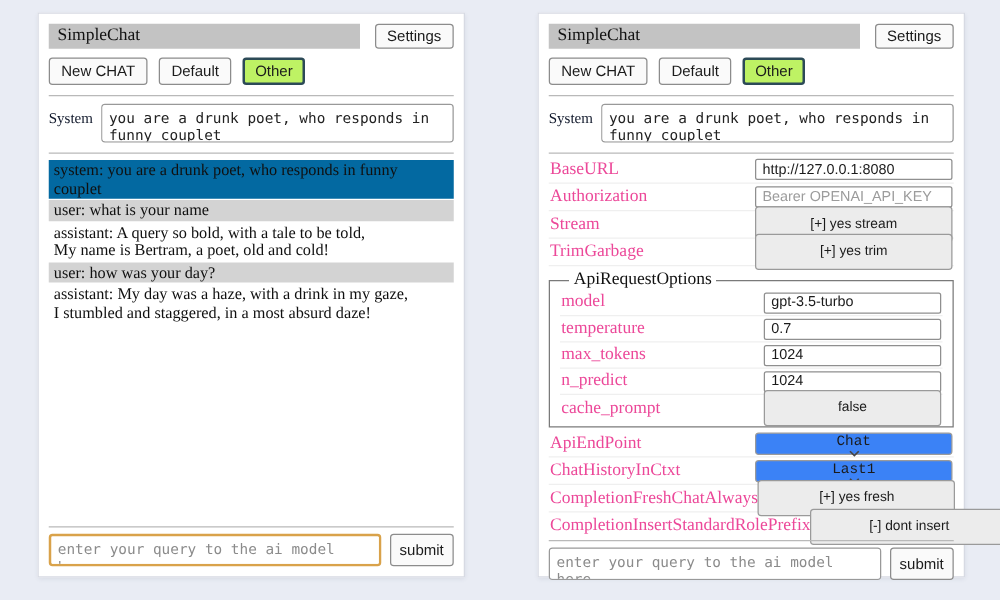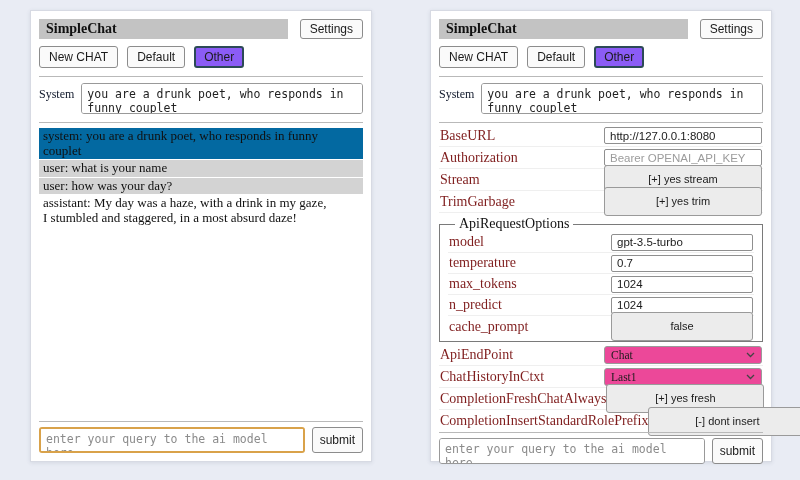--- a/index.html
+++ b/index.html
@@ -11,31 +11,31 @@
     background:#ffffff; border:1px solid #d7dae3;
     box-shadow:0 1px 4px rgba(60,70,100,.12);
     padding:8px; display:flex; flex-direction:column;
   }
   .panel.left  { left:30px; }
   .panel.right { left:430px; }
 
   
   .hdr { display:flex; align-items:stretch; gap:12px; flex:0 0 auto; }
   .titlebar {
-    flex:1; background:#c3c3c3; font-weight:bold; font-size:14px;
+    flex:1; background:#c3c3c3; font-weight:normal; font-size:14px;
     padding:2px 7px; color:#111; line-height:16px;
   }
   .btn {
     font-family:"Liberation Sans", sans-serif; font-size:12px; color:#1b1b1b;
     background:#fafafa; border:1px solid #8c8c8c; border-radius:3px;
     padding:2px 9px; line-height:14px; cursor:pointer; white-space:nowrap;
   }
   .toolbar { margin-top:7px; display:flex; gap:9px; flex:0 0 auto;align-items:flex-end; }
   .toolbar .btn { padding:3px 9px; }
-  .btn.selected { background:#8b5cf6; border:2px solid #2c4a57; padding:2px 8px; }
+  .btn.selected { background:#bef264; border:2px solid #2c4a57; padding:2px 8px; }
 
   hr.div { border:none; border-top:1px solid #b9b9b9; margin:8px 0 0 0; flex:0 0 auto; }
 
   
   .sysrow { display:flex; gap:7px; margin-top:6px; flex:0 0 auto; align-items:flex-start; }
   .syslabel { font-size:12px; color:#0f172a; padding-top:4px; }
   textarea {
     font-family:"DejaVu Sans Mono", monospace; font-size:11.5px; color:#222;
     border:1px solid #999; border-radius:3px; padding:3px 5px;
     resize:none; outline:none; background:#fff;
@@ -62,38 +62,38 @@
   .queryrow textarea.focused { border:2px solid #d9a24a; }
   .submit-btn { align-self:stretch; padding:2px 7px; }
 
   
   .setlist { margin-top:2px; flex:0 0 auto; }
   .setrow {
     display:flex; align-items:center; justify-content:space-between;
     height:22px; border-bottom:1px solid #efefef; padding:0 1px;
   }
   .setrow:last-child { border-bottom:none; }
-  .setlabel { font-size:14px; color:#7f1d1d; }
+  .setlabel { font-size:14px; color:#ec4899; }
   .ctrl { width:158px; flex:0 0 158px; display:flex; }
   input.txt {
     width:100%; height:17px; font-family:"Liberation Sans", sans-serif;
     font-size:11.5px; color:#1b1b1b; border:1px solid #8f8f8f; border-radius:2px;
     padding:1px 5px; outline:none; background:#fff;
   }
   input.txt::placeholder { color:#9c9c9c; }
   .togglebtn {
     width:100%; height:29px; font-family:"Liberation Sans", sans-serif;
     font-size:11px; color:#1b1b1b; background:#ececec;
     border:1px solid #9a9a9a; border-radius:3px; cursor:pointer; line-height:13px;
   }
   .selectbox {
-    width:100%; height:18px; background:#ec4899; border:1px solid #9a9a9a;
+    width:100%; height:18px; background:#3b82f6; border:1px solid #9a9a9a;
     border-radius:3px; display:flex; align-items:center; justify-content:space-between;
-    font-family:Liberation Serif, serif; font-size:11.5px; color:#1b1b1b;
-    padding:0 6px; cursor:pointer;
+    font-family:Liberation Mono, monospace; font-size:11.5px; color:#1b1b1b;
+    padding:0 6px; cursor:pointer;flex-direction:column;
   }
   .chev { display:flex; align-items:center; color:#444; }
 
   fieldset.aro {
     border:1px solid #7a7a7a; margin:3px 0 2px 0; padding:0 8px 4px 8px;
   }
   fieldset.aro legend { font-size:14px; color:#111; padding:0 4px; margin-left:7px; }
   fieldset.aro .setrow { height:21px; }
   fieldset.aro .ctrl { width:142px; flex:0 0 142px; }
 </style>
@@ -117,20 +117,22 @@
   <div class="sysrow">
     <span class="syslabel">System</span>
     <textarea spellcheck="false" style="">you are a drunk poet, who responds in funny couplet</textarea>
   </div>
 
   <hr class="div">
 
   <div class="chatbody">
     <div class="msg role-system">system: you are a drunk poet, who responds in funny couplet</div>
     <div class="msg role-user">user: what is your name</div>
+    <div class="msg role-assistant">assistant: A query so bold, with a tale to be told,
+My name is Bertram, a poet, old and cold!</div>
     <div class="msg role-user">user: how was your day?</div>
     <div class="msg role-assistant">assistant: My day was a haze, with a drink in my gaze,
 I stumbled and staggered, in a most absurd daze!</div>
   </div>
 
   <div class="spacer"></div>
 
   <div class="querysec">
     <hr class="div" style="margin-top:0">
     <div class="queryrow">

